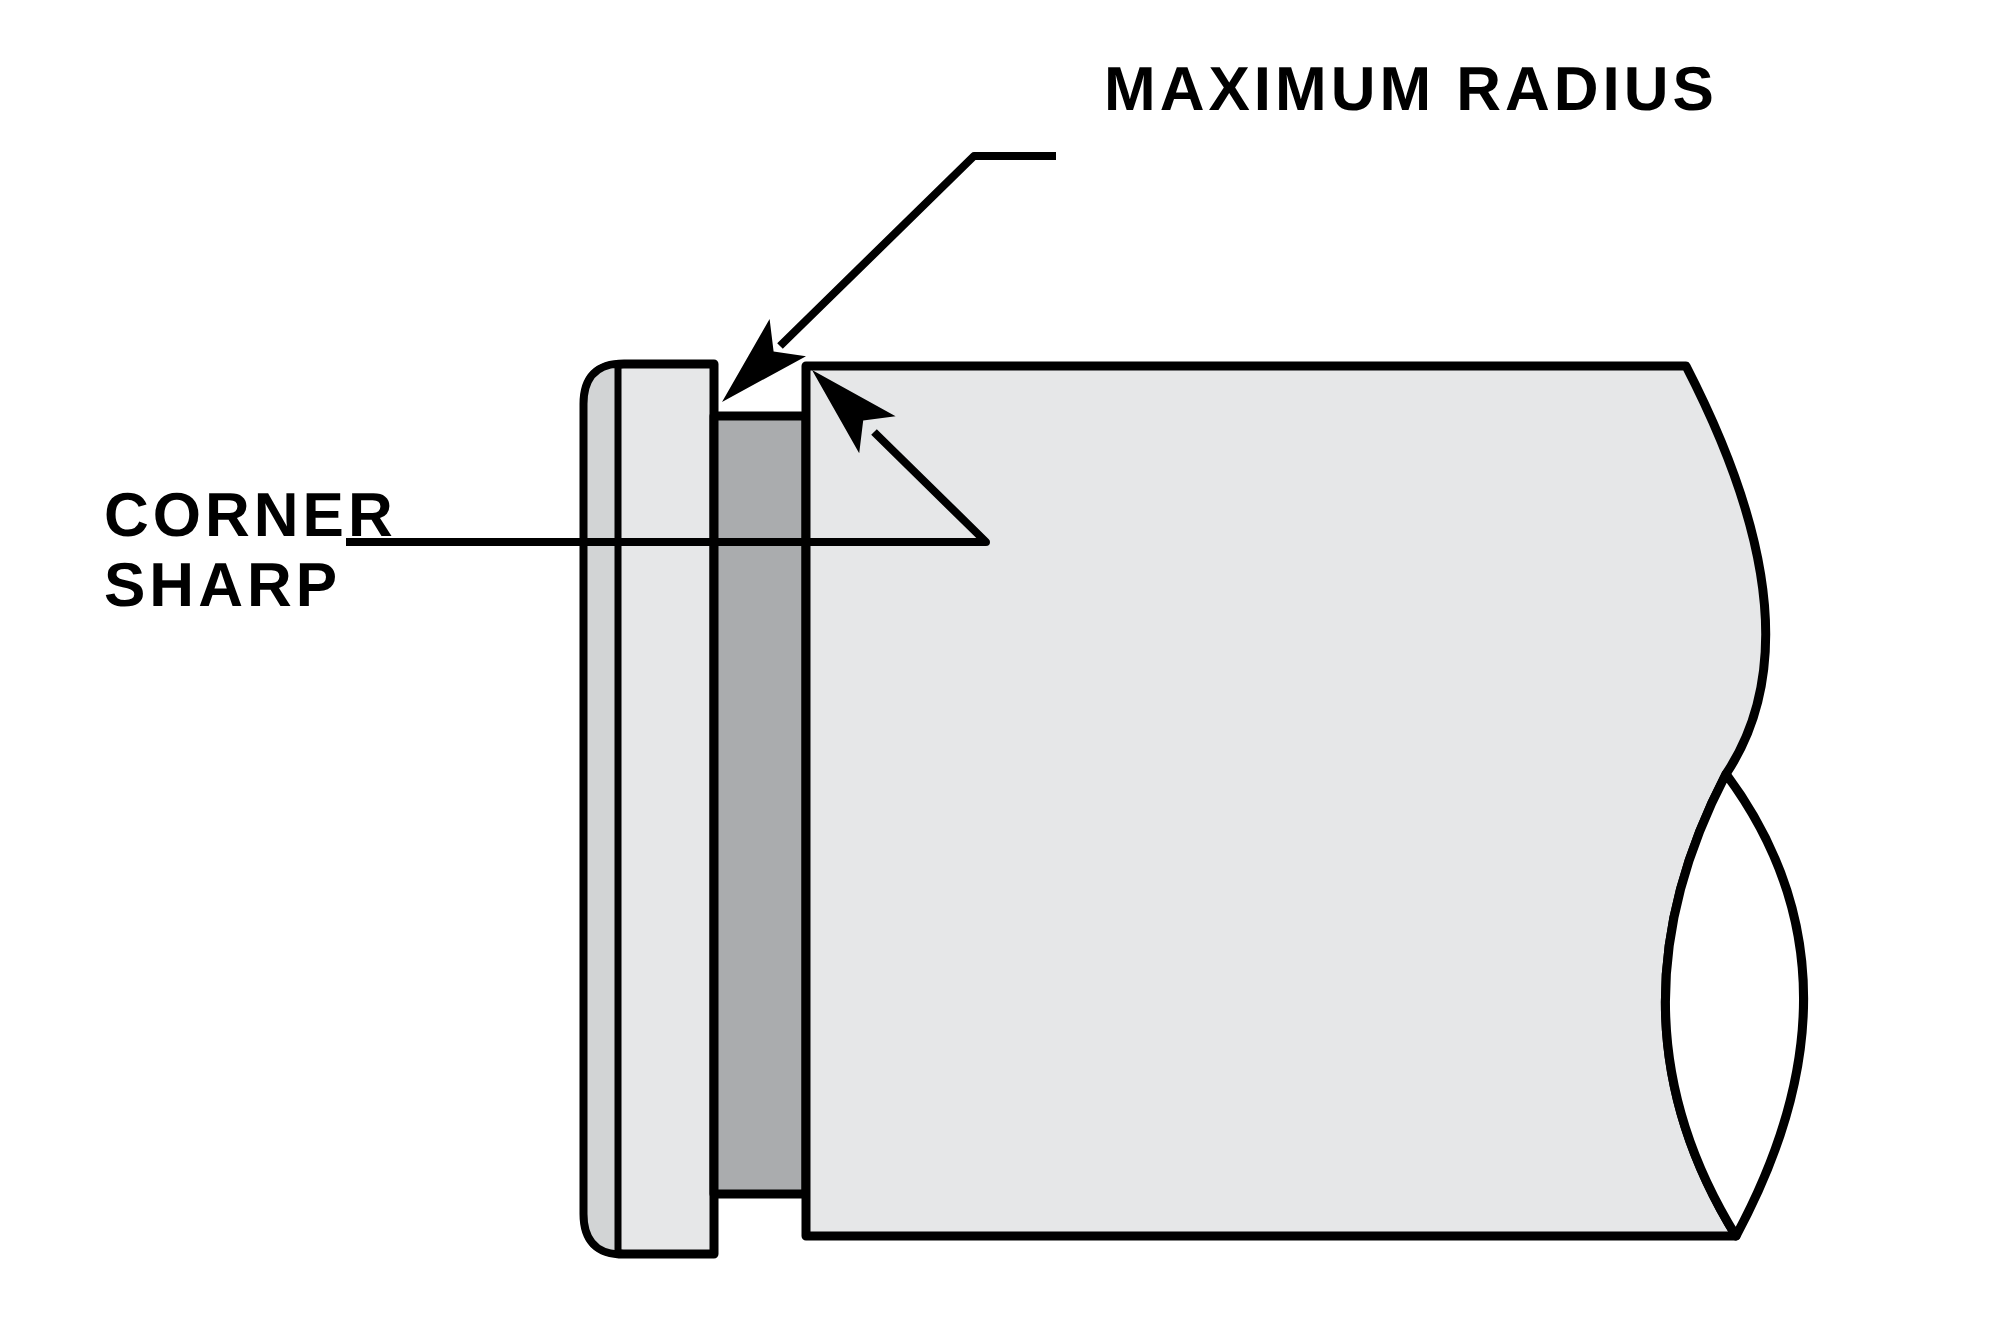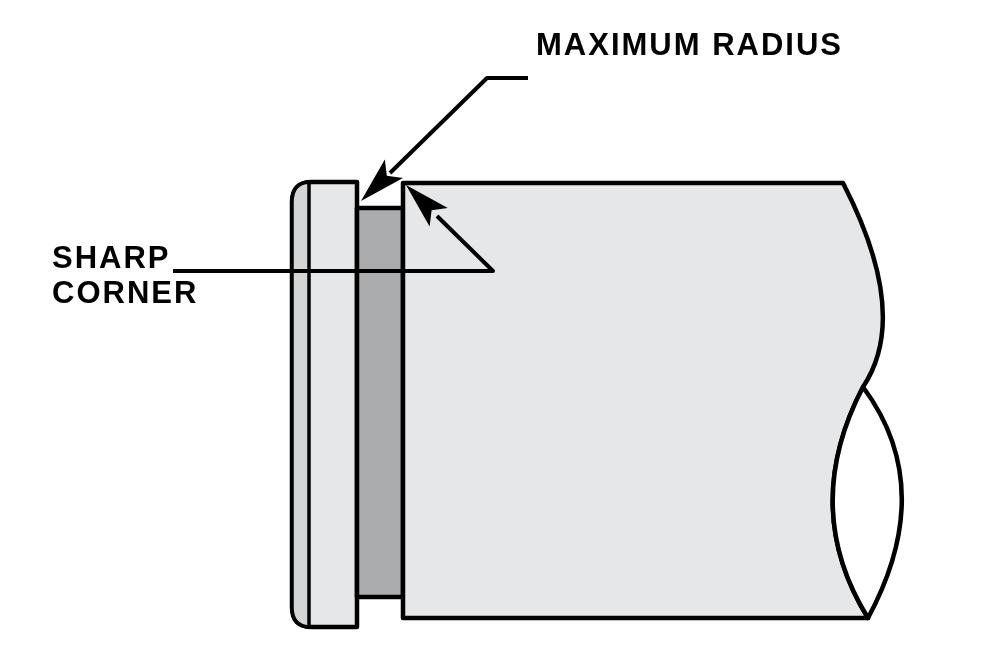--- a/index.html
+++ b/index.html
@@ -23,21 +23,21 @@
   .callout {
     position: absolute;
     color: #000000;
     font-weight: bold;
     font-size: 31px;
     line-height: 35px;
     letter-spacing: 2px;
     white-space: nowrap;
   }
   .callout span { display: block; }
-  .callout-max-radius { left: 536px; top: 27px; }
+  .callout-max-radius { left: 552px; top: 27px; }
   .callout-sharp-corner { left: 52px; top: 240px; }
 </style>
 </head>
 <body>
 
 <div class="canvas">
 
   <svg class="drawing" width="1000" height="672" viewBox="0 0 1000 672">
 
     <path d="M 357 182 L 312 182 Q 292 182 292 202 L 292 607 Q 292 627 312 627 L 357 627 Z" stroke="#000000" stroke-width="4.5" stroke-linejoin="round" fill="#e6e7e8"></path>
@@ -55,17 +55,17 @@
 
     <polyline points="173,271 493,271 437,216" fill="none" stroke="#000000" stroke-width="4" stroke-linejoin="round"></polyline>
     <polygon points="406,185 447.8,208.1 431.6,210.3 429.6,226.6" fill="#000000"></polygon>
   </svg>
 
   <div class="callout callout-max-radius">
     <span>MAXIMUM RADIUS</span>
   </div>
 
   <div class="callout callout-sharp-corner">
+    <span>CORNER</span>
     <span>SHARP</span>
-    <span>CORNER</span>
   </div>
 
 </div>
 
 </body></html>

